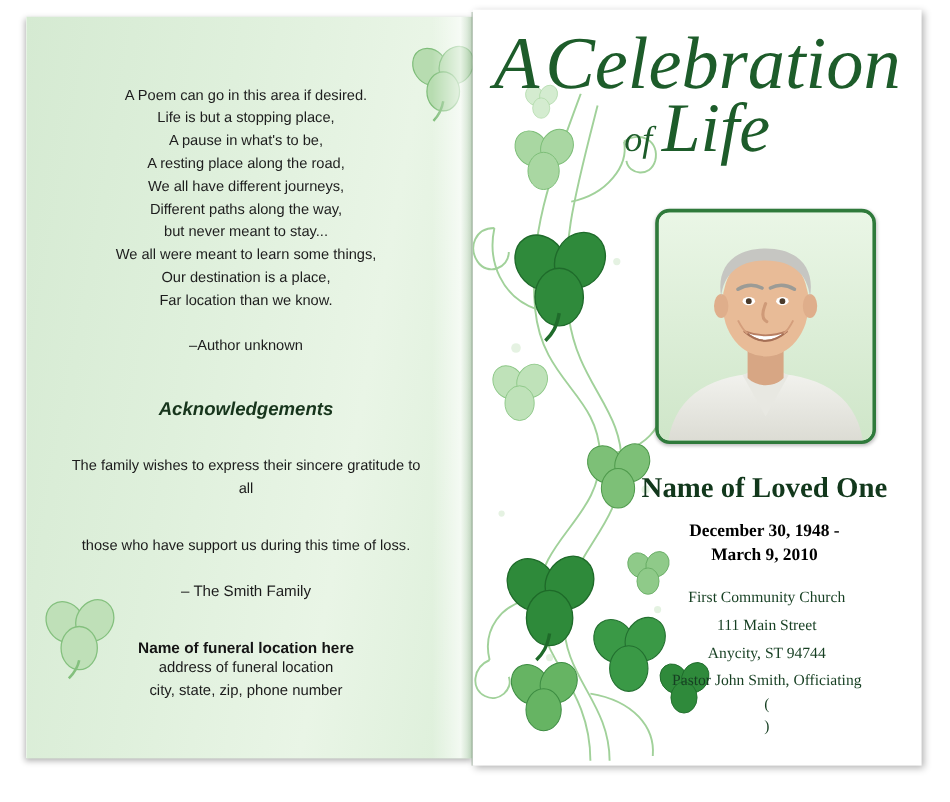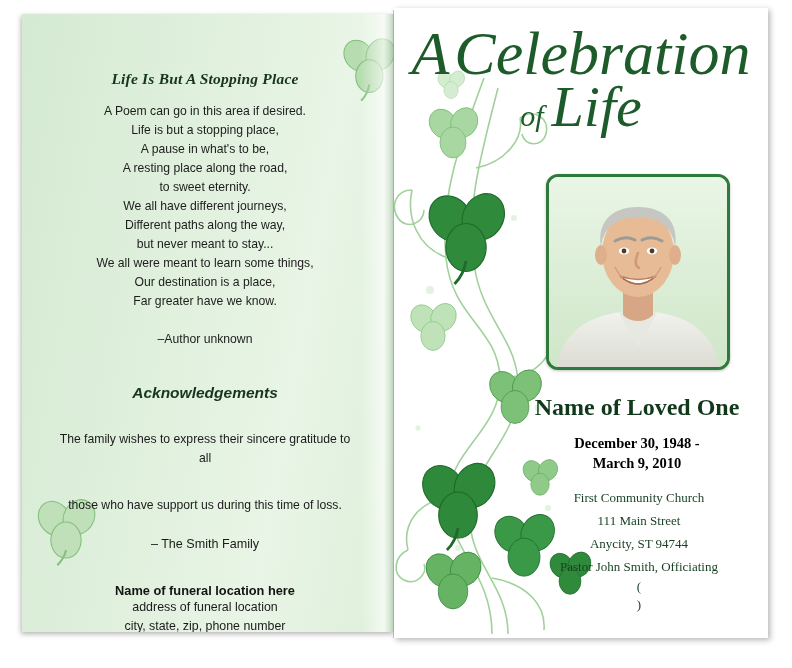--- a/index.html
+++ b/index.html
@@ -256,33 +256,31 @@
       <svg class="art" style="left:8px; top:478px;" width="72" height="76" viewBox="0 0 100 100">
         <g fill="#bfe0b8" stroke="#84c07e" stroke-width="1.5">
           <ellipse cx="34" cy="34" rx="21" ry="25" transform="rotate(-35 34 34)"></ellipse>
           <ellipse cx="68" cy="32" rx="21" ry="25" transform="rotate(30 68 32)"></ellipse>
           <ellipse cx="50" cy="64" rx="21" ry="25"></ellipse>
           <path d="M50 78 C48 88 44 93 38 99" stroke="#84c07e" stroke-width="3" fill="none"></path>
         </g>
       </svg>
 
       <div class="left-inner">
-        <div class="poem-title">Life Is But A Stopping Place</div>
 
         <div class="poem-line">A Poem can go in this area if desired.</div>
         <div class="poem-line">Life is but a stopping place,</div>
         <div class="poem-line">A pause in what's to be,</div>
         <div class="poem-line">A resting place along the road,</div>
-        <div class="poem-line">to sweet eternity.</div>
         <div class="poem-line">We all have different journeys,</div>
         <div class="poem-line">Different paths along the way,</div>
         <div class="poem-line">but never meant to stay...</div>
         <div class="poem-line">We all were meant to learn some things,</div>
         <div class="poem-line">Our destination is a place,</div>
-        <div class="poem-line">Far greater have we know.</div>
+        <div class="poem-line">Far location than we know.</div>
 
         <div class="poem-author">–Author unknown</div>
 
         <div class="ack-title">Acknowledgements</div>
         <div class="ack-line">The family wishes to express their sincere gratitude to all</div>
         <div class="ack-line">those who have support us during this time of loss.</div>
         <div class="ack-family">– The Smith Family</div>
 
         <div class="loc-title">Name of funeral location here</div>
         <div class="loc-line">address of funeral location</div>

